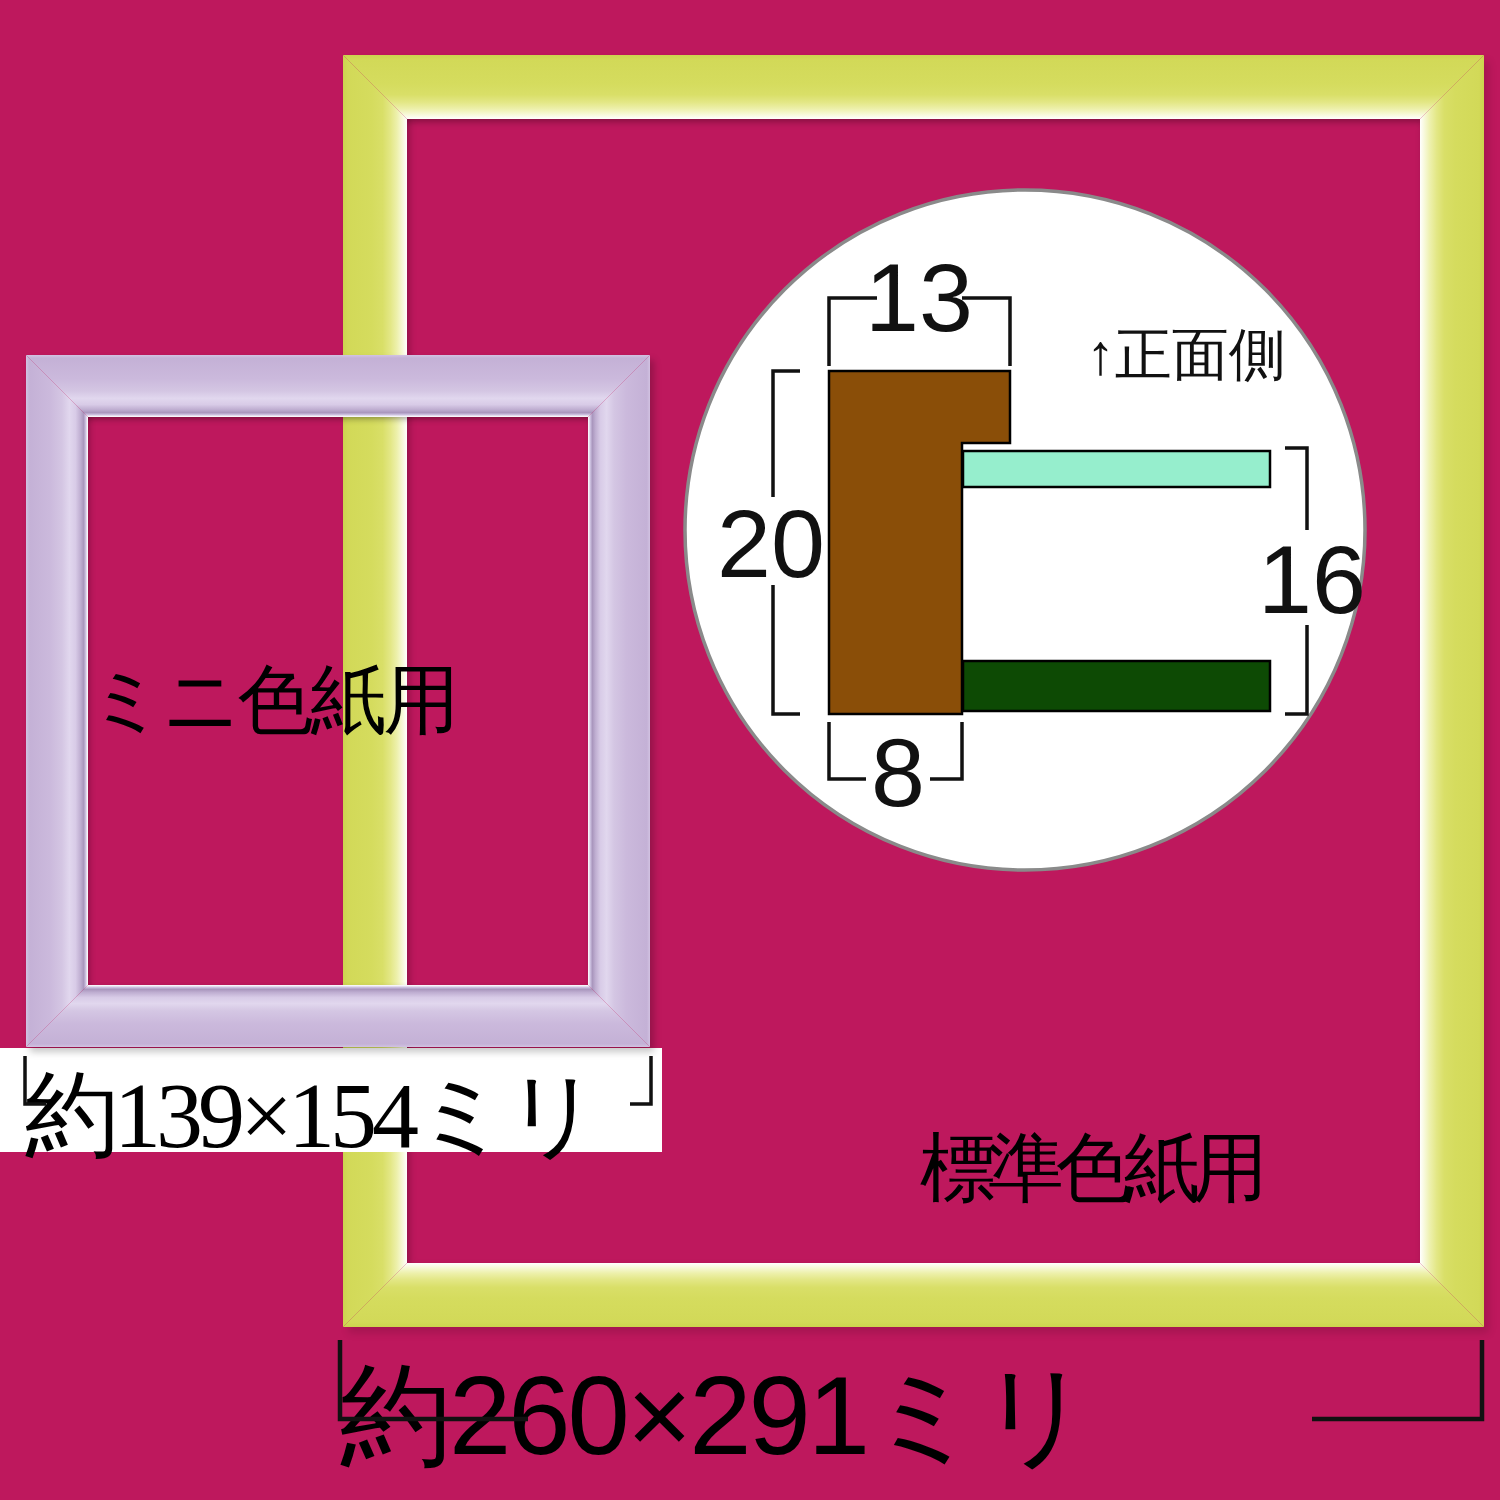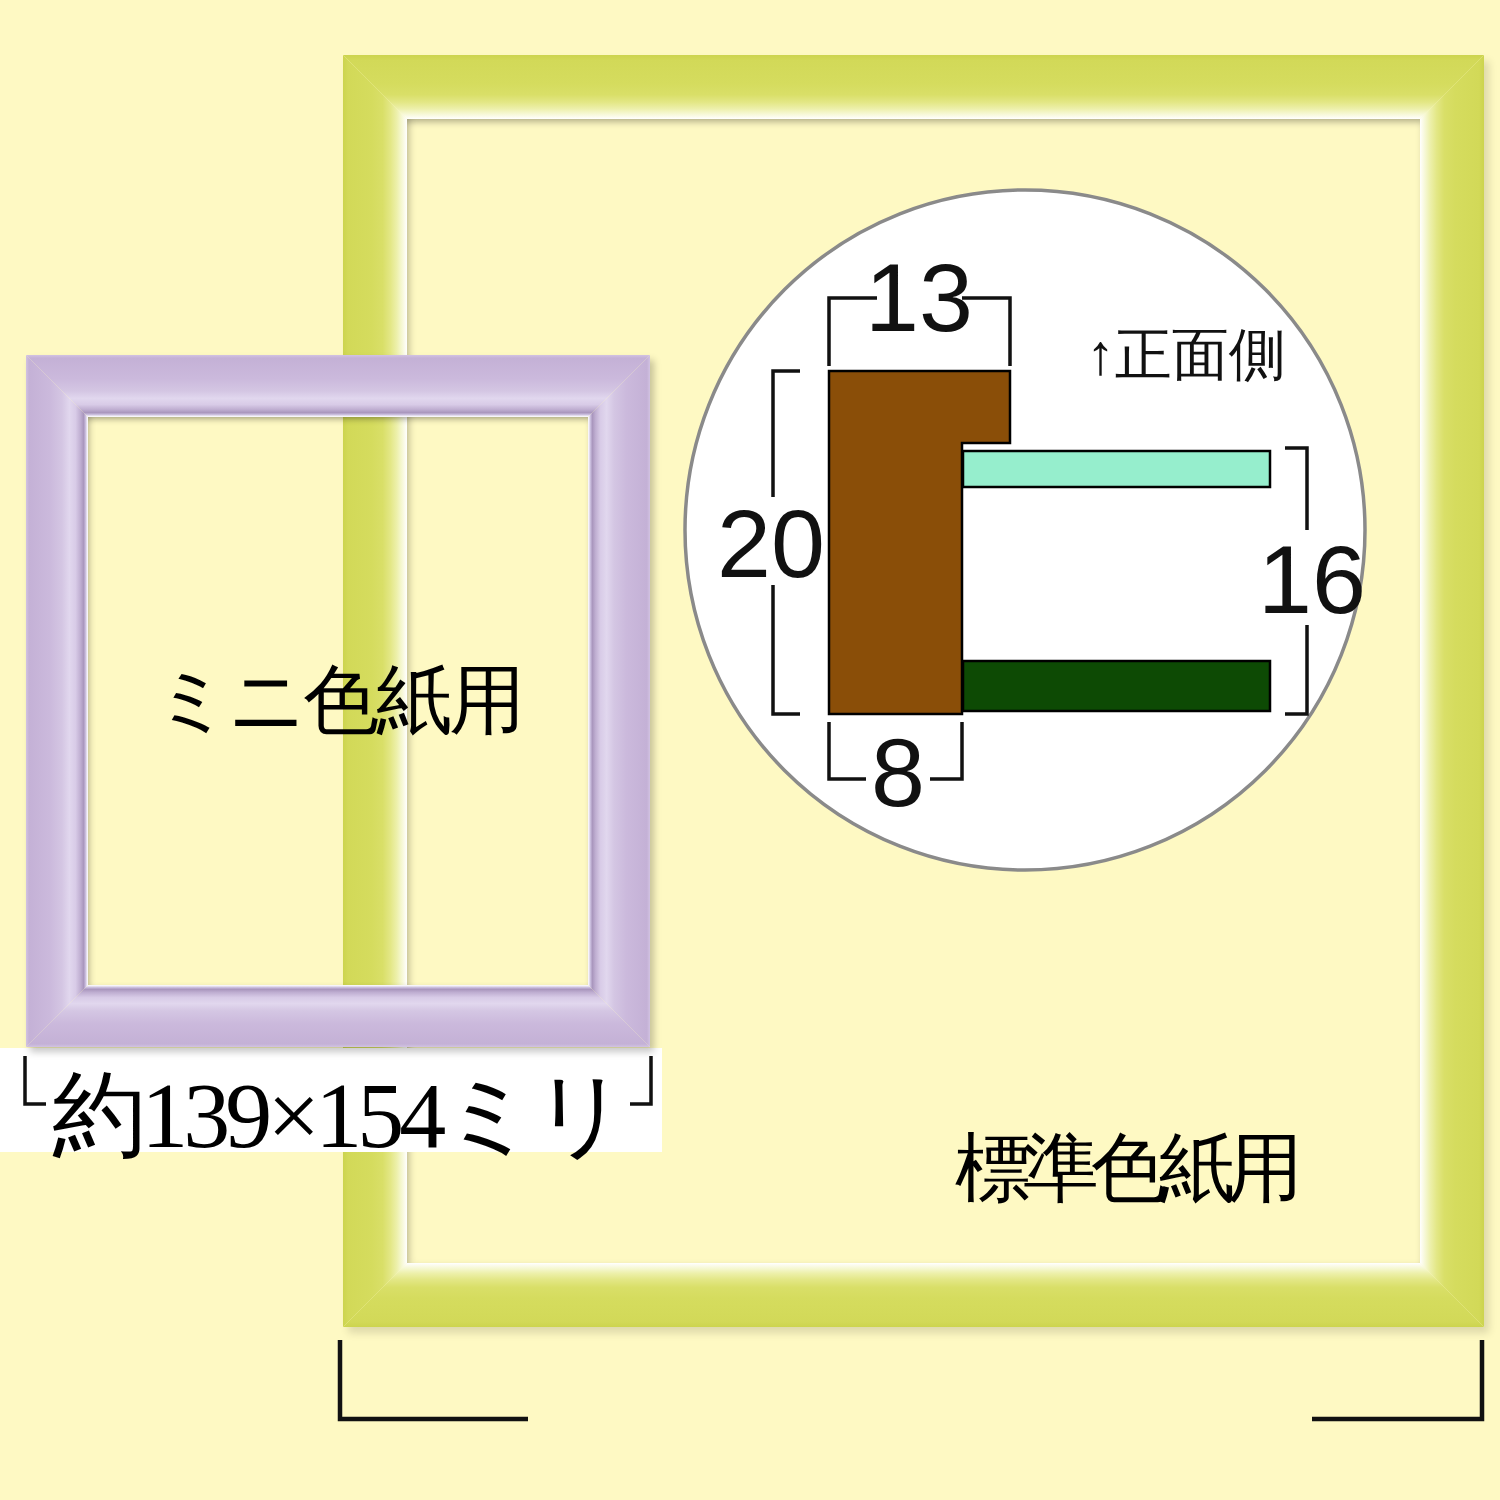--- a/index.html
+++ b/index.html
@@ -1,17 +1,17 @@
 <!DOCTYPE html>
 <html><head>
 <meta charset="utf-8">
 <style>
   html,body{margin:0;padding:0;background:#fff;}
   #stage{
-    position:relative;width:1500px;height:1500px;overflow:hidden;background:#fef9c3;
+    position:relative;width:1500px;height:1500px;overflow:hidden;background:#be185d;
     font-family:"Liberation Sans","DejaVu Sans",sans-serif;color:#111;
   }
   .abs{position:absolute;}
   
   .frame{position:absolute;}
   .fbar{position:absolute;}
   
   #std-frame{left:343px;top:55px;width:1141px;height:1272px;box-shadow:5px 6px 8px rgba(0,0,0,.13);}
   .ybar-h{background:linear-gradient(180deg,#ccd44e 0%,#d2d958 8%,#d5dc5e 45%,#d9df68 62%,#e3e786 74%,#edf0ab 84%,#f5f7cf 91%,#fbfbe9 96%,#ffffff 100%);}
   .ybar-h.flip{background:linear-gradient(0deg,#ccd44e 0%,#d2d958 8%,#d5dc5e 45%,#d9df68 62%,#e3e786 74%,#edf0ab 84%,#f5f7cf 91%,#fbfbe9 96%,#ffffff 100%);}
@@ -29,21 +29,21 @@
   .pbar-h.flip{background:linear-gradient(0deg,#d2c3e2 0%,#c4b1d6 5%,#cbb9dc 38%,#d4c6e3 58%,#e1d7ee 70%,#d8cbe7 80%,#bfaed1 88%,#a996bd 93%,#cabede 96%,#f0ecf5 98.5%,#ffffff 100%);}
   .pbar-v{background:linear-gradient(90deg,#d2c3e2 0%,#c4b1d6 5%,#cbb9dc 38%,#d4c6e3 58%,#e1d7ee 70%,#d8cbe7 80%,#bfaed1 88%,#a996bd 93%,#cabede 96%,#f0ecf5 98.5%,#ffffff 100%);}
   .pbar-v.flip{background:linear-gradient(270deg,#d2c3e2 0%,#c4b1d6 5%,#cbb9dc 38%,#d4c6e3 58%,#e1d7ee 70%,#d8cbe7 80%,#bfaed1 88%,#a996bd 93%,#cabede 96%,#f0ecf5 98.5%,#ffffff 100%);}
   #mini-frame .top   {left:0;top:0;width:100%;height:62px;clip-path:polygon(0 0,100% 0,calc(100% - 62px) 100%,62px 100%);}
   #mini-frame .bottom{left:0;bottom:0;width:100%;height:62px;clip-path:polygon(62px 0,calc(100% - 62px) 0,100% 100%,0 100%);}
   #mini-frame .left  {left:0;top:0;width:62px;height:100%;clip-path:polygon(0 0,100% 62px,100% calc(100% - 62px),0 100%);}
   #mini-frame .right {right:0;top:0;width:62px;height:100%;clip-path:polygon(0 62px,100% 0,100% 100%,0 calc(100% - 62px));}
   #mini-opening-shadow{left:88px;top:417px;width:500px;height:568px;
     box-shadow:inset 0 5px 6px -3px rgba(0,0,0,.33), inset 5px 0 6px -3px rgba(0,0,0,.2);}
   
-  .jp-label{position:absolute;text-align:center;line-height:1;white-space:nowrap;color:#000;}
+  .jp-label{position:absolute;text-align:left;line-height:1;white-space:nowrap;color:#000;}
   #mini-label{left:88px;top:662px;width:500px;font-size:76px;letter-spacing:-3px;}
   #std-label{left:920px;top:1130px;width:410px;font-size:76px;letter-spacing:-8px;}
   #mini-dim-band{left:0;top:1048px;width:662px;height:104px;background:#ffffff;}
   #mini-dim{left:25px;top:1068px;width:626px;font-size:94px;letter-spacing:-5px;font-family:Liberation Serif, serif;}
   #std-dim{left:340px;top:1360px;width:1142px;font-size:112px;letter-spacing:-3px;}
   
   #section-svg{position:absolute;left:655px;top:160px;width:740px;height:740px;}
   #bracket-svg{position:absolute;left:0;top:0;width:1500px;height:1500px;pointer-events:none;}
   text{font-family:"Liberation Sans","DejaVu Sans",sans-serif;}
 </style>
@@ -84,20 +84,21 @@
     <div class="fbar pbar-h top"></div>
     <div class="fbar pbar-v left"></div>
     <div class="fbar pbar-v flip right"></div>
     <div class="fbar pbar-h flip bottom"></div>
   </div>
   <div id="mini-opening-shadow" class="abs"></div>
 
   <div id="mini-label" class="jp-label">ミニ色紙用</div>
 
   <div id="mini-dim" class="jp-label">約139×154ミリ</div>
+  <div id="std-dim" class="jp-label">約260×291ミリ</div>
 
   <svg id="bracket-svg" viewBox="0 0 1500 1500">
     <path d="M25 1056 V1104 H46" fill="none" stroke="#111" stroke-width="3.5"></path>
     <path d="M630 1104 H651 V1056" fill="none" stroke="#111" stroke-width="3.5"></path>
     <path d="M340 1340 V1419 H528" fill="none" stroke="#111" stroke-width="4.5"></path>
     <path d="M1312 1419 H1482 V1340" fill="none" stroke="#111" stroke-width="4.5"></path>
   </svg>
 
 </div>
 

